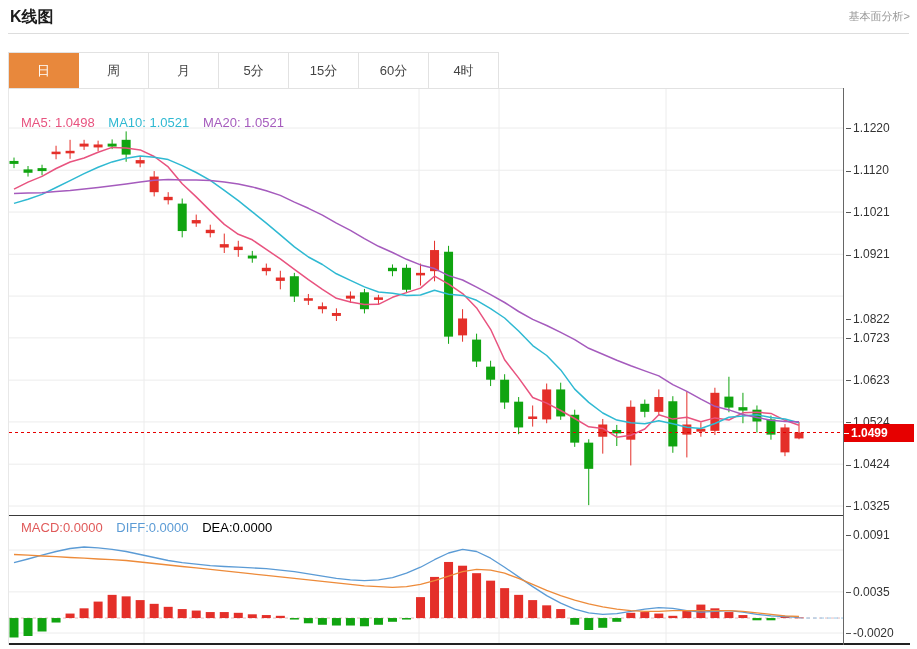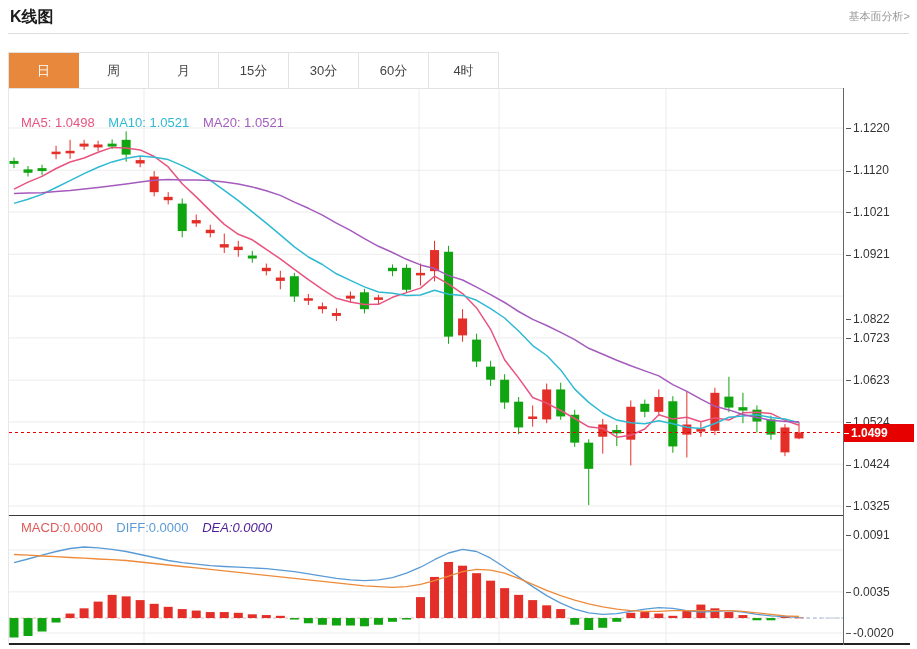--- a/index.html
+++ b/index.html
@@ -22,21 +22,21 @@
   svg{position:absolute;left:0;display:block;}
   .legend{position:absolute;left:12px;font-size:13px;white-space:nowrap;z-index:5;}
   .legend span{margin-right:10px;}
   .lbl{color:#333;}
   .val-red{color:#e24545;}
   .ma5{color:#e8537f;}
   .ma10{color:#2fb9d2;margin-top:32px;}
   .ma20{color:#a55bbd;}
   .m-macd{color:#e05a5a;}
   .m-diff{color:#5b9bd5;}
-  .m-dea{color:#4c1d95;font-style:italic;}
+  .m-dea{color:#000000;}
   .y-axis{position:absolute;left:844px;top:89px;width:72px;height:556px;font-size:12px;color:#333;}
   .y-lab{position:absolute;left:2px;transform:translateY(-50%);white-space:nowrap;}
   .y-lab::before{content:"";display:inline-block;width:5px;height:1px;background:#555;
                  vertical-align:middle;margin-right:2px;}
   .price-tag{position:absolute;left:0;top:335px;width:70px;height:18px;background:#e60000;
              color:#fff;font-size:12px;font-weight:bold;line-height:18px;z-index:6;}
   .price-tag::before{content:"";display:inline-block;width:5px;height:1px;background:#fff;
                  vertical-align:middle;margin-right:2px;}
 </style>
 </head>
@@ -44,22 +44,22 @@
 
 <div class="page">
   <div class="hdr-title">K线图</div>
   <a class="hdr-link">基本面分析&gt;</a>
   <div class="hdr-divider"></div>
 
   <div class="tabs">
       <div class="tab sel">日</div>
       <div class="tab">周</div>
       <div class="tab">月</div>
+      <div class="tab">5分</div>
       <div class="tab">15分</div>
-      <div class="tab">30分</div>
       <div class="tab">60分</div>
       <div class="tab">4时</div>
     </div>
   <div class="tabs-baseline"></div>
 
   <div class="chart-wrap">
     <svg id="main-svg" style="top:0" width="835" height="426" viewBox="0 0 835 426">
         <line x1="135" y1="0" x2="135" y2="426" stroke="#ececec" stroke-width="1"></line>
         <line x1="410" y1="0" x2="410" y2="426" stroke="#ececec" stroke-width="1"></line>
         <line x1="490" y1="0" x2="490" y2="426" stroke="#ececec" stroke-width="1"></line>

